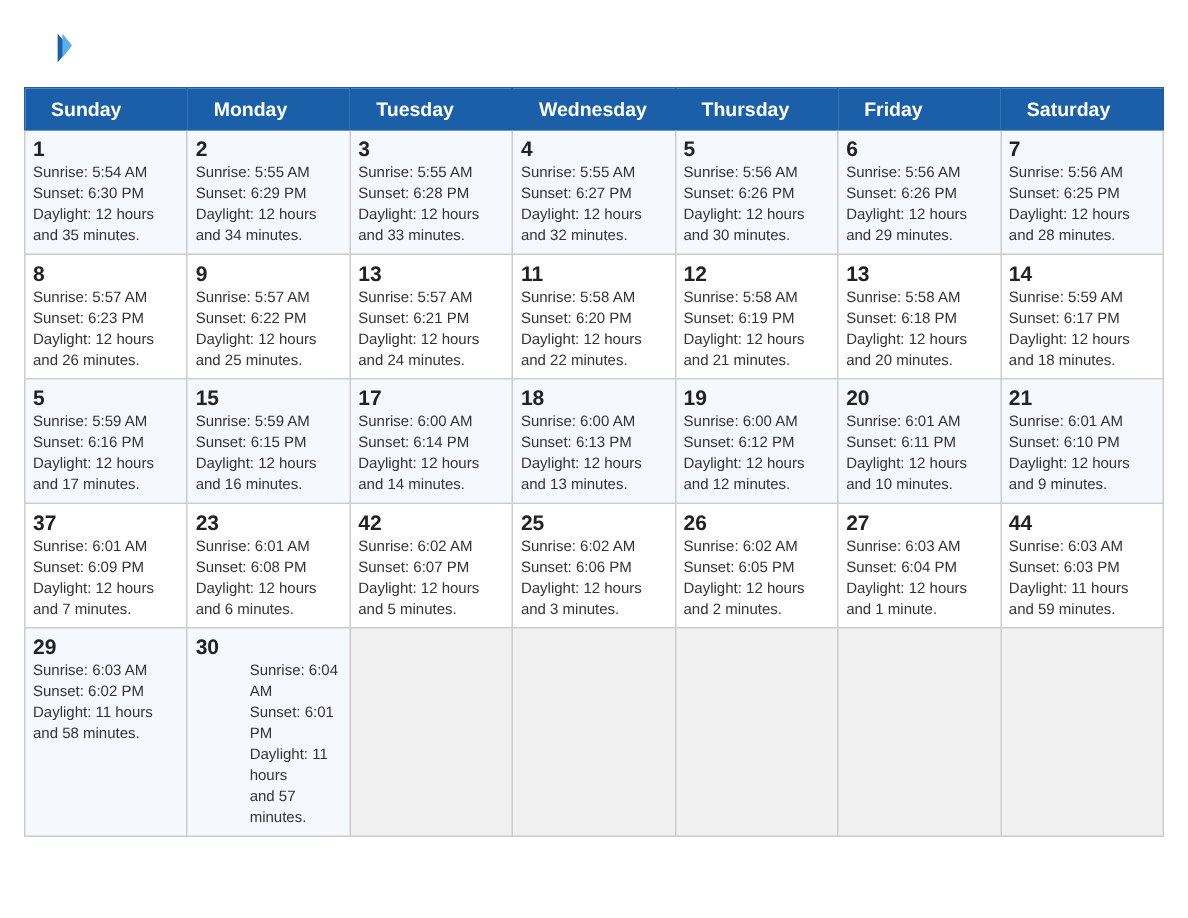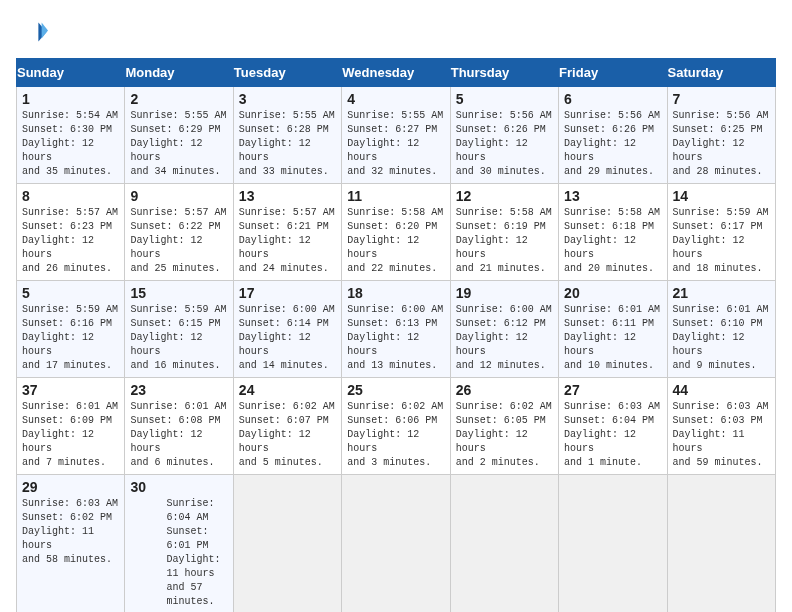--- a/index.html
+++ b/index.html
@@ -44,21 +44,21 @@
     }
     table {
       width: 100%;
       border-collapse: collapse;
       font-size: 11px;
     }
     thead tr th {
       background-color: #1a5fa8;
       color: #fff;
       text-align: left;
-      padding: 6px 0;
+      padding: 6px 17px;
       font-size: 13px;
       font-weight: bold;
       border: 1px solid #1a5fa8;
     }
     tbody tr td {
       border: 1px solid #ccc;
       vertical-align: top;
       padding: 4px 5px;
       width: 14.28%;
       min-height: 70px;
@@ -73,21 +73,20 @@
       font-size: 14px;
       font-weight: bold;
       color: #222;
       display: block;
       margin-bottom: 2px;
     }
     .day-info {
       font-size: 10px;
       color: #333;
       line-height: 1.4;
-      font-family: Liberation Mono, monospace;
     }
     .empty-cell {
       background: #f0f0f0 !important;
     }
   </style>
 </head>
 <body>
 
 <div class="header-area">
   <div class="logo">
@@ -281,21 +280,21 @@
 and 7 minutes.</div>
         </td>
         <td>
           <span class="day-num">23</span>
           <div class="day-info" style="white-space: pre-line;">Sunrise: 6:01 AM
 Sunset: 6:08 PM
 Daylight: 12 hours
 and 6 minutes.</div>
         </td>
         <td>
-          <span class="day-num">24</span>
+          <span class="day-num">42</span>
           <div class="day-info" style="white-space: pre-line;">Sunrise: 6:02 AM
 Sunset: 6:07 PM
 Daylight: 12 hours
 and 5 minutes.</div>
         </td>
         <td>
           <span class="day-num">25</span>
           <div class="day-info" style="white-space: pre-line;">Sunrise: 6:02 AM
 Sunset: 6:06 PM
 Daylight: 12 hours

